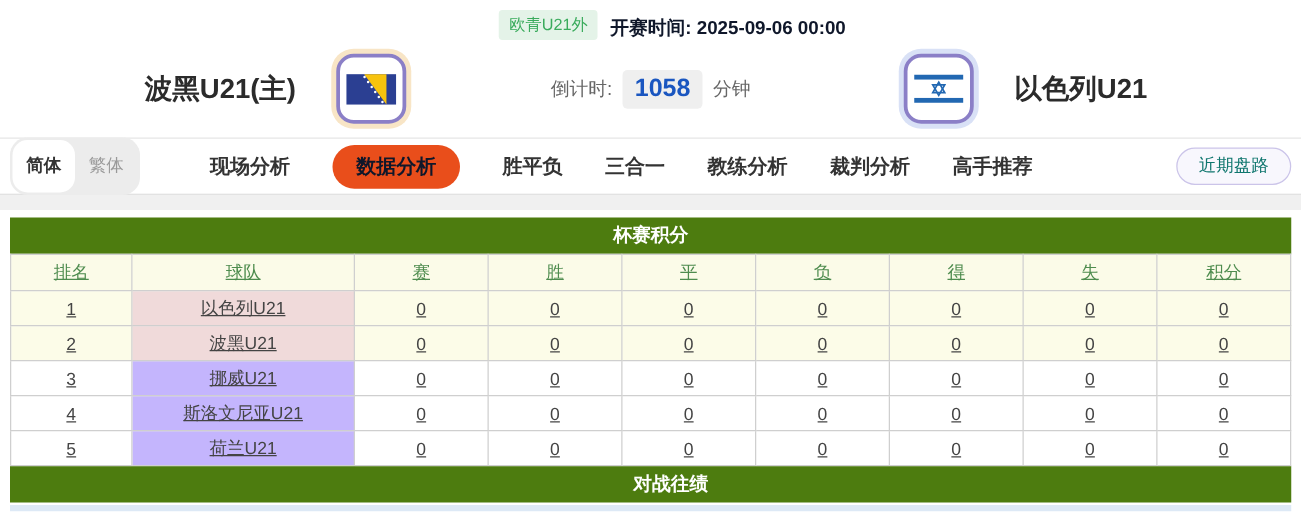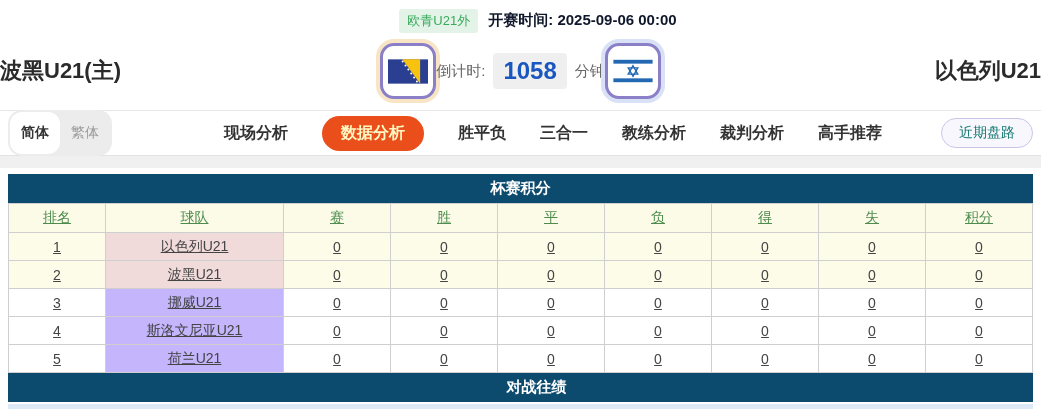--- a/index.html
+++ b/index.html
@@ -1,52 +1,52 @@
 <!DOCTYPE html>
 <html><head>
 <meta charset="utf-8">
 <style>
   * { margin:0; padding:0; box-sizing:border-box; }
   html,body { width:1041px; height:413px; overflow:hidden; background:#fff;
     font-family:"Liberation Sans","DejaVu Sans",sans-serif; color:#333; }
 
   
-  .top-row { display:flex; justify-content:center; align-items:center; gap:10px; padding-top:9px; height:32px;padding-left:35px; }
+  .top-row { display:flex; justify-content:center; align-items:flex-end; gap:10px; padding-top:9px; height:32px;padding-left:35px; }
   .league-badge { background:#e4f3e8; color:#3aab5c; font-size:13px; padding:3px 8px; border-radius:3px; }
   .kickoff { font-size:15px; font-weight:bold; color:#0f172a; }
 
   .team-row { display:grid; grid-template-columns:1fr auto 1fr; align-items:center; height:78px; }
-  .team-side { display:flex; align-items:center; justify-content:space-between; gap:32px; }
+  .team-side { display:flex; align-items:center; justify-content:center; gap:32px; }
   .team-name { font-size:22px; font-weight:bold; color:#2b2b2b; }
   .flag-box { width:56px; height:56px; background:#fff; border:3px solid #8b7fc7; border-radius:14px;
     display:flex; align-items:center; justify-content:center; }
   .flag-box.home { box-shadow:0 0 0 4px #f8e5c6; }
   .flag-box.away { box-shadow:0 0 0 4px #d9e1f6; }
 
   .countdown { display:flex; align-items:center; gap:8px; font-size:15px; color:#666; }
-  .countdown .num { background:#efefef; color:#1a56c0; font-size:24px; font-weight:bold;
+  .countdown .num { background:#efefef; color:#1a56c0; font-size:20px; font-weight:bold;
     padding:4px 10px; border-radius:4px; }
 
   
   .nav { display:flex; align-items:center; height:45px; border-top:1px solid #e6e6e6; padding:0 8px; }
   .lang-toggle { display:flex; background:#ececec; border-radius:14px; padding:2px; font-size:14px; }
   .lang-toggle .seg { padding:12px 11px; border-radius:12px; color:#999; cursor:pointer; }
   .lang-toggle .seg.on { background:#fff; color:#333; font-weight:bold; }
-  .tabs { display:flex; align-items:center; gap:34px; margin-left:112px; }
+  .tabs { display:flex; align-items:center; gap:34px; margin-left:56px; }
   .tab { font-size:16px; font-weight:bold; color:#333; cursor:pointer; white-space:nowrap; }
-  .tab.active { background:#e94e1b; color:#fef9c3; padding:7px 19px; border-radius:18px; }
+  .tab.active { background:#e94e1b; color:#0f172a; padding:7px 19px; border-radius:18px; }
   .recent-btn { margin-left:auto; font-size:14px; color:#0f766e; background:#f8f7fd;
     border:1px solid #cbc4e9; border-radius:15px; padding:5px 17px; cursor:pointer; }
 
   .gray-band { height:13px; background:#f0f0f0; border-top:1px solid #e2e2e2; }
   .white-gap { height:6px; background:#fff; }
 
   
   .section { margin:0 8px; }
-  .sec-title { background:#0c4a6e; color:#fff; font-size:15px; font-weight:bold;
+  .sec-title { background:#4d7c0f; color:#fff; font-size:15px; font-weight:bold;
     height:29px; display:flex; align-items:center; justify-content:center; }
   table { width:100%; border-collapse:collapse; table-layout:fixed; font-size:14px; }
   th, td { border:1px solid #cfcfcf; text-align:center; height:28px; font-weight:normal;text-decoration:underline; }
   thead th { background:#fbfbe8; color:#4e8c4e; height:29px; }
   td { color:#444; background:#fff; }
   td.team-cell { background:#c4b5fd; }
   tr.hl td { background:#fcfce8; }
   tr.hl td.team-cell { background:#f0dada; }
 
   .bottom-title { margin:0 8px;padding-left:32px; }

